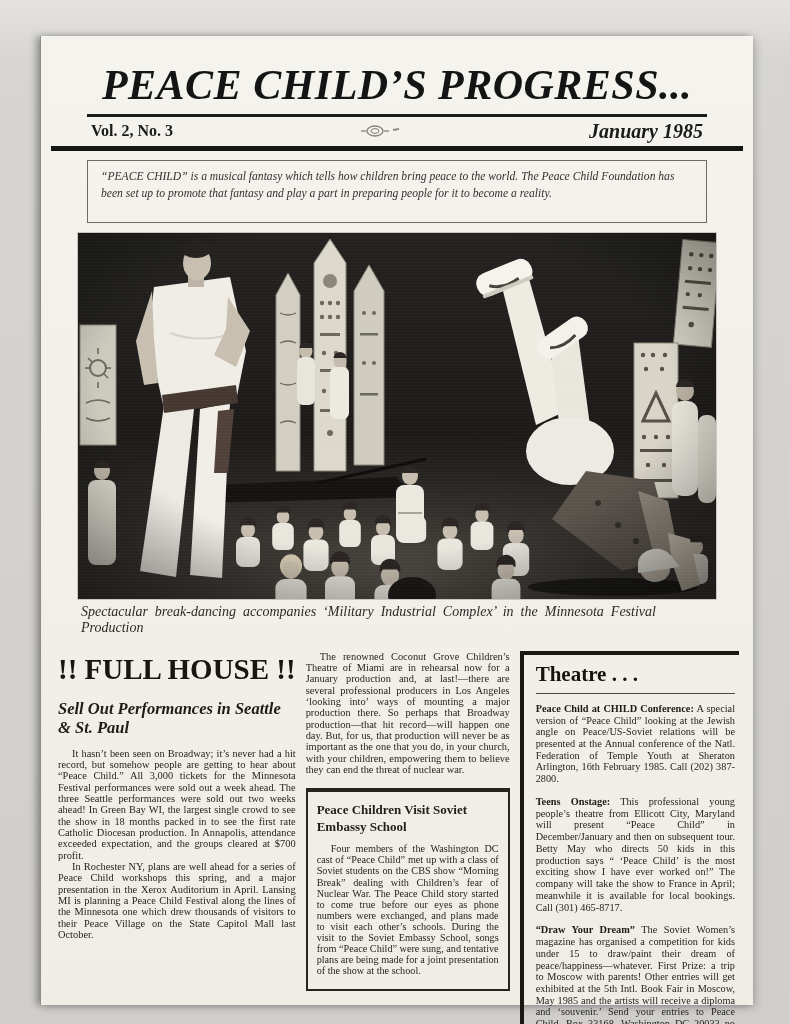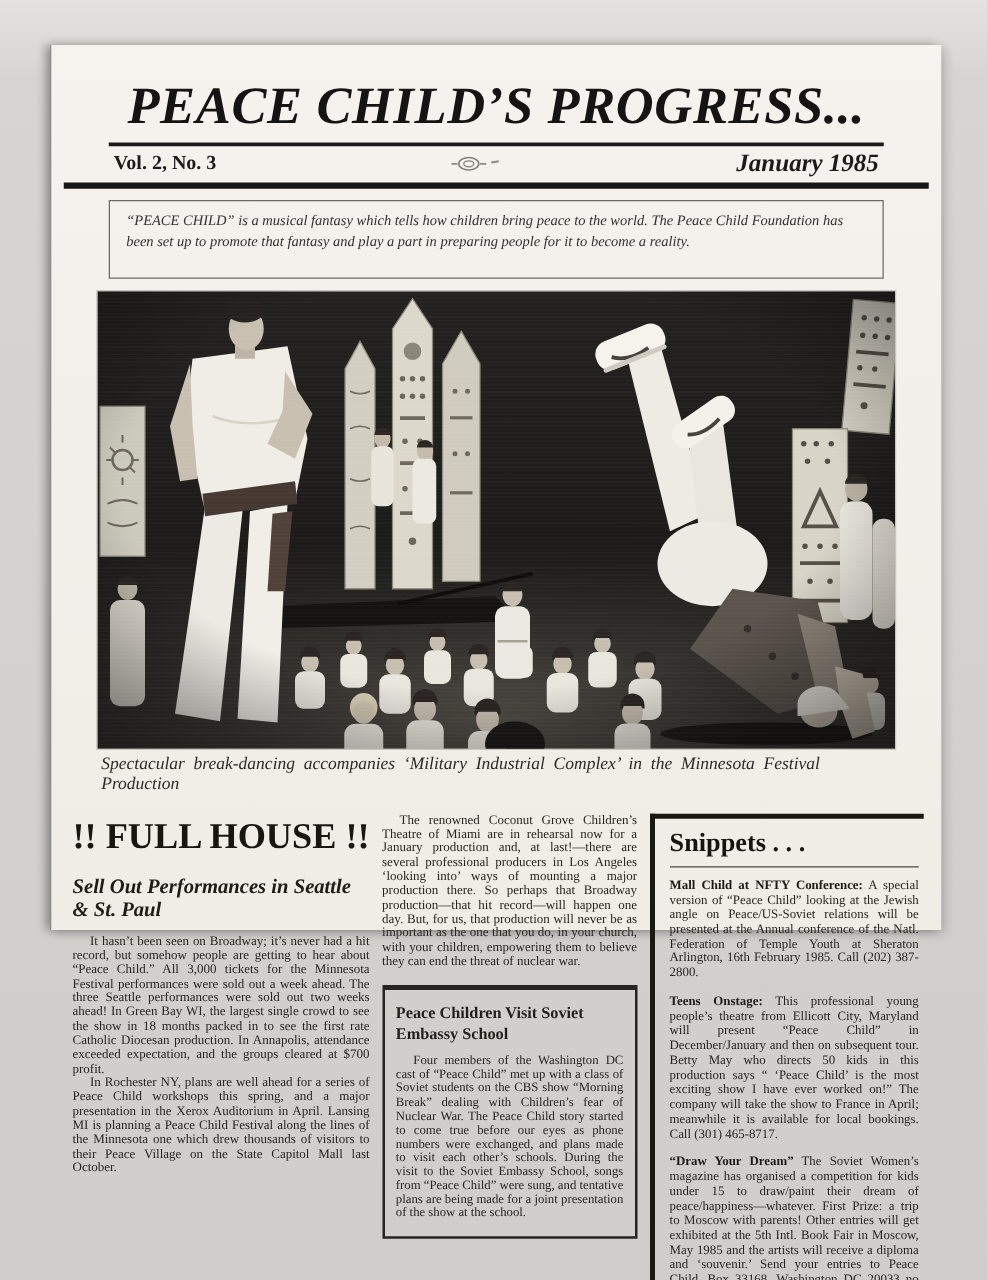--- a/index.html
+++ b/index.html
@@ -8,21 +8,21 @@
     background:#d6d5d2;
     font-family:"Liberation Serif","DejaVu Serif",serif;
     overflow:hidden;
     position:relative;
   }
   .stage-bg{
     position:absolute;inset:0;
     background:linear-gradient(180deg,#e4e3e0 0%,#d6d5d2 6%,#cfcecb 100%);
   }
   .paper{
-    position:absolute;left:40px;top:36px;width:712px;height:708px;
+    position:absolute;left:40px;top:36px;width:712px;height:969px;
     background:linear-gradient(180deg,#f5f3ee 0%,#f2f0ea 40%,#efede6 100%);
     box-shadow:-4px 0 7px rgba(0,0,0,.30), 3px 2px 8px rgba(0,0,0,.18);
     border-left:1px solid #8e8c88;
     color:#222;
   }
   
   .masthead{padding-top:26px;}
   .masthead-title{
     margin:0;text-align:center;
     font-size:42px;line-height:1.12;
@@ -355,21 +355,21 @@
     <div class="col-mid">
       <p class="body">The renowned Coconut Grove Children’s Theatre of Miami are in rehearsal now for a January production and, at last!—there are several professional producers in Los Angeles ‘looking into’ ways of mounting a major production there. So perhaps that Broadway production—that hit record—will happen one day. But, for us, that production will never be as important as the one that you do, in your church, with your children, empowering them to believe they can end the threat of nuclear war.</p>
       <div class="embassy-box">
         <h4 class="embassy-heading">Peace Children Visit Soviet Embassy School</h4>
         <p class="body">Four members of the Washington DC cast of “Peace Child” met up with a class of Soviet students on the CBS show “Morning Break” dealing with Children’s fear of Nuclear War. The Peace Child story started to come true before our eyes as phone numbers were exchanged, and plans made to visit each other’s schools. During the visit to the Soviet Embassy School, songs from “Peace Child” were sung, and tentative plans are being made for a joint presentation of the show at the school.</p>
       </div>
     </div>
 
     <div class="col-right">
       <div class="snippets-box">
-        <h2 class="snippets-heading">Snippets . . .</h2>
-        <p class="snippet"><span class="lead">Mall Child at NFTY Conference:</span><span> A special version of “Peace Child” looking at the Jewish angle on Peace/US-Soviet relations will be presented at the Annual conference of the Natl. Federation of Temple Youth at Sheraton Arlington, 16th February 1985. Call (202) 387-2800.</span></p>
+        <h2 class="snippets-heading">Theatre . . .</h2>
+        <p class="snippet"><span class="lead">Peace Child at CHILD Conference:</span><span> A special version of “Peace Child” looking at the Jewish angle on Peace/US-Soviet relations will be presented at the Annual conference of the Natl. Federation of Temple Youth at Sheraton Arlington, 16th February 1985. Call (202) 387-2800.</span></p>
         <p class="snippet"><span class="lead">Teens Onstage:</span><span> This professional young people’s theatre from Ellicott City, Maryland will present “Peace Child” in December/January and then on subsequent tour. Betty May who directs 50 kids in this production says “ ‘Peace Child’ is the most exciting show I have ever worked on!” The company will take the show to France in April; meanwhile it is available for local bookings. Call (301) 465-8717.</span></p>
         <p class="snippet"><span class="lead">“Draw Your Dream”</span><span> The Soviet Women’s magazine has organised a competition for kids under 15 to draw/paint their dream of peace/happiness—whatever. First Prize: a trip to Moscow with parents! Other entries will get exhibited at the 5th Intl. Book Fair in Moscow, May 1985 and the artists will receive a diploma and ‘souvenir.’ Send your entries to Peace Child, Box 33168, Washington DC 20033 no later than February 10th 1985.</span></p>
       </div>
     </div>
 
   </div>
 </div>
 
 </body></html>

